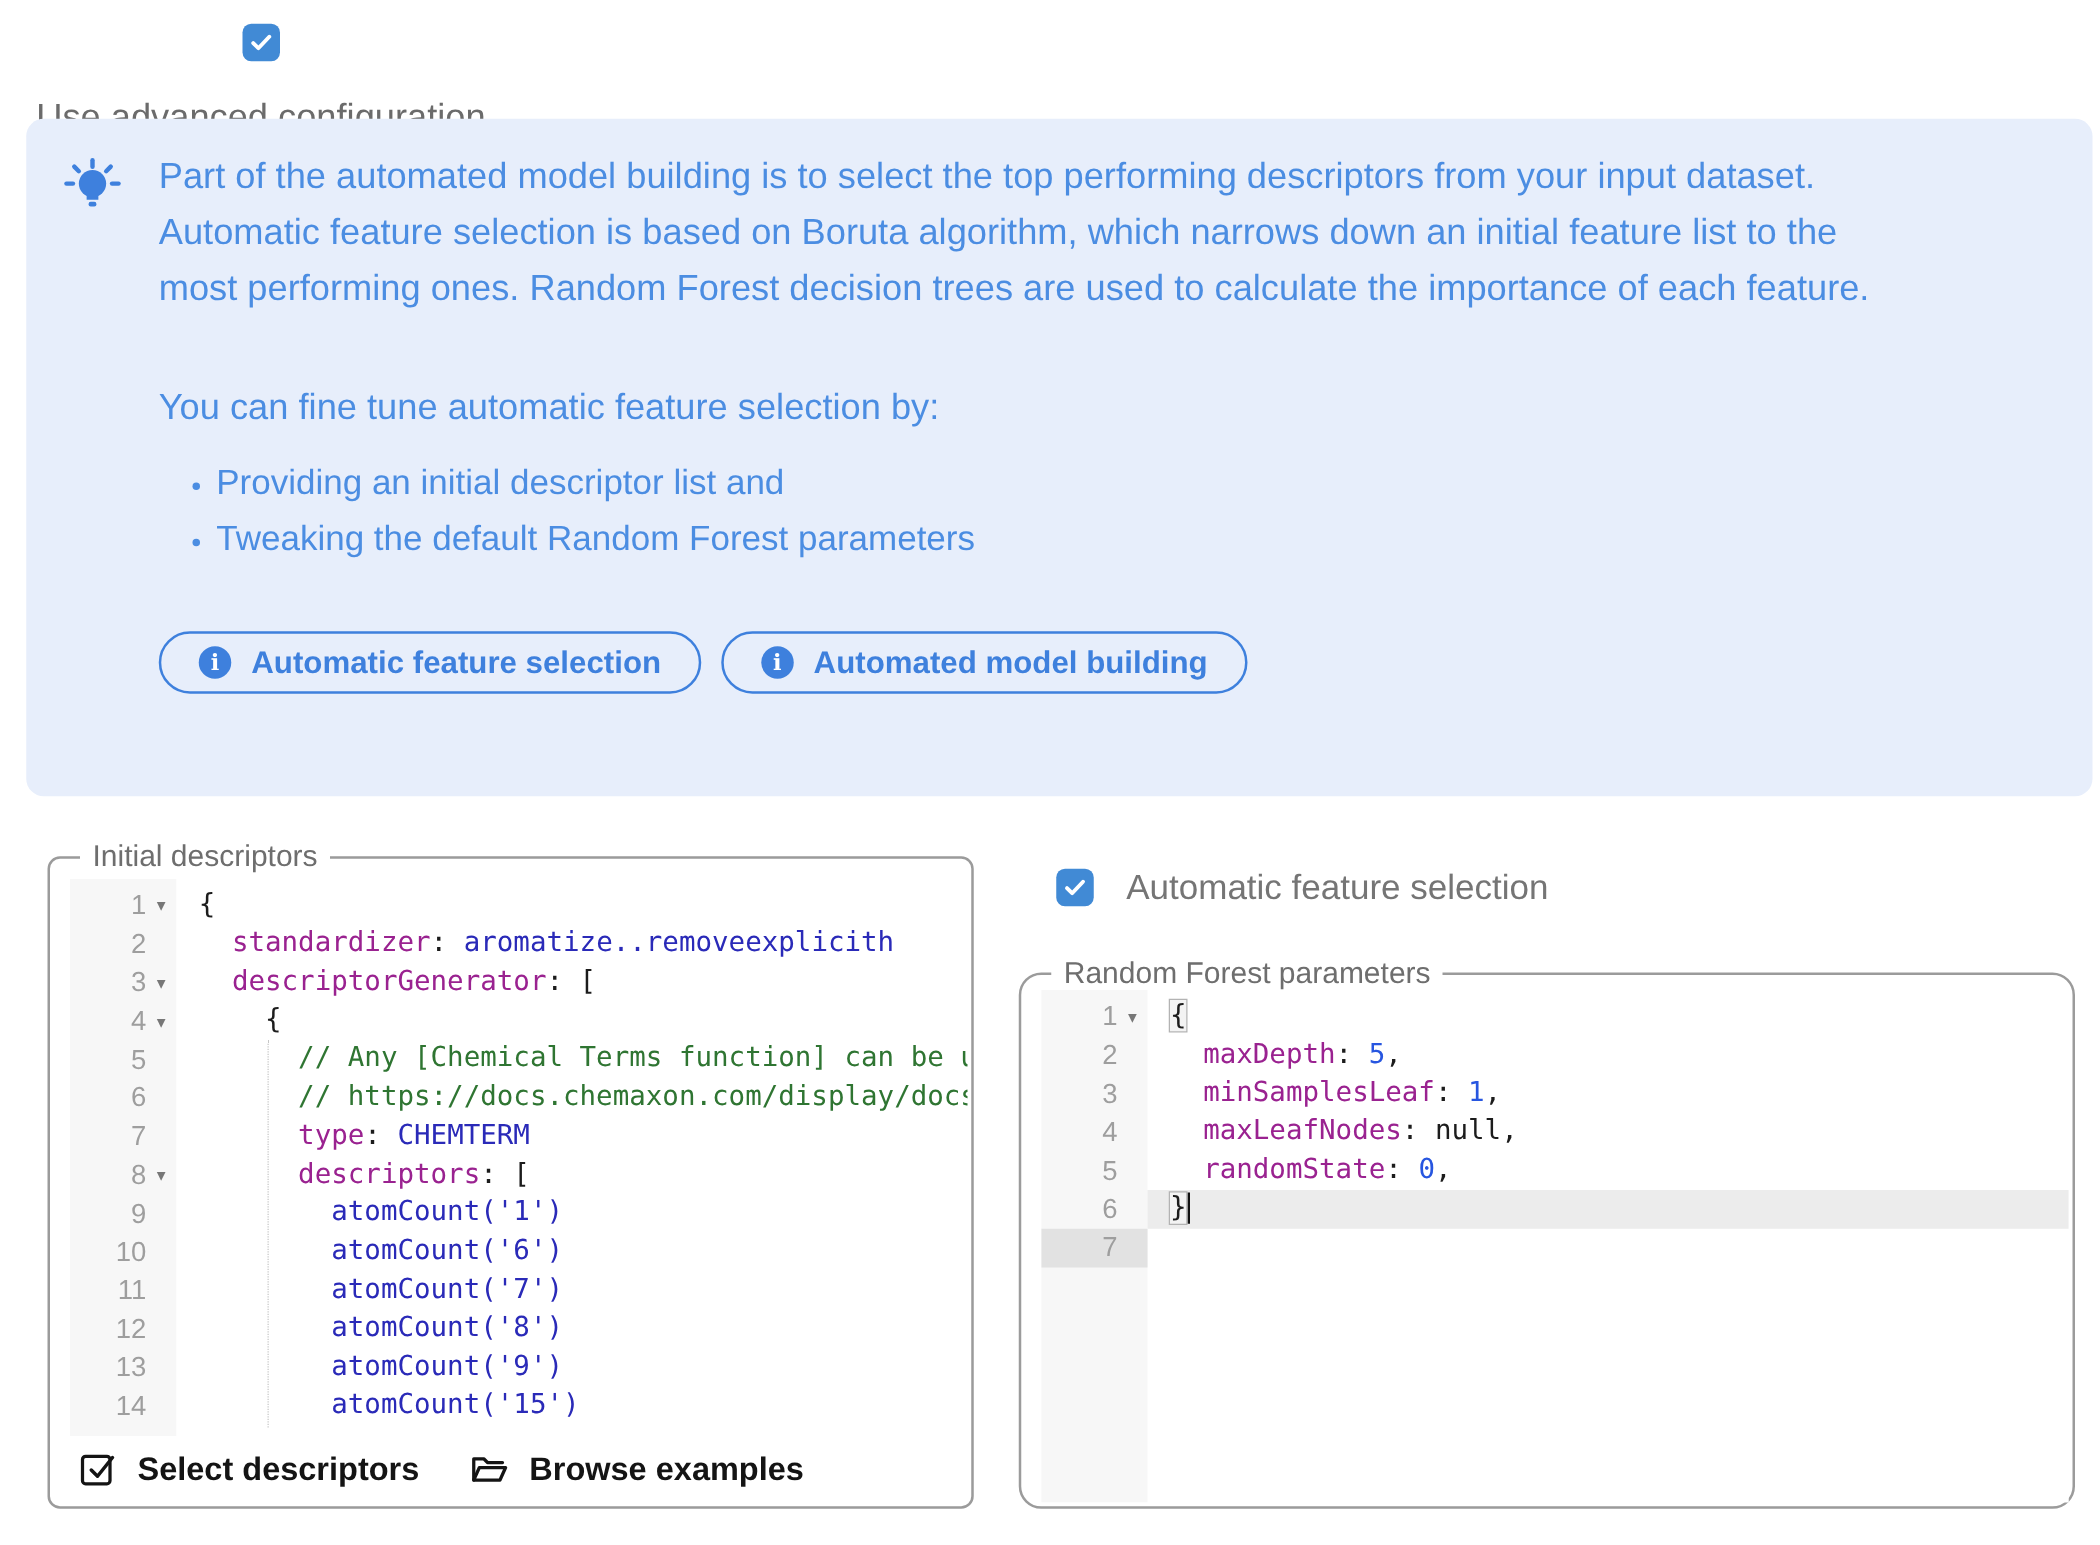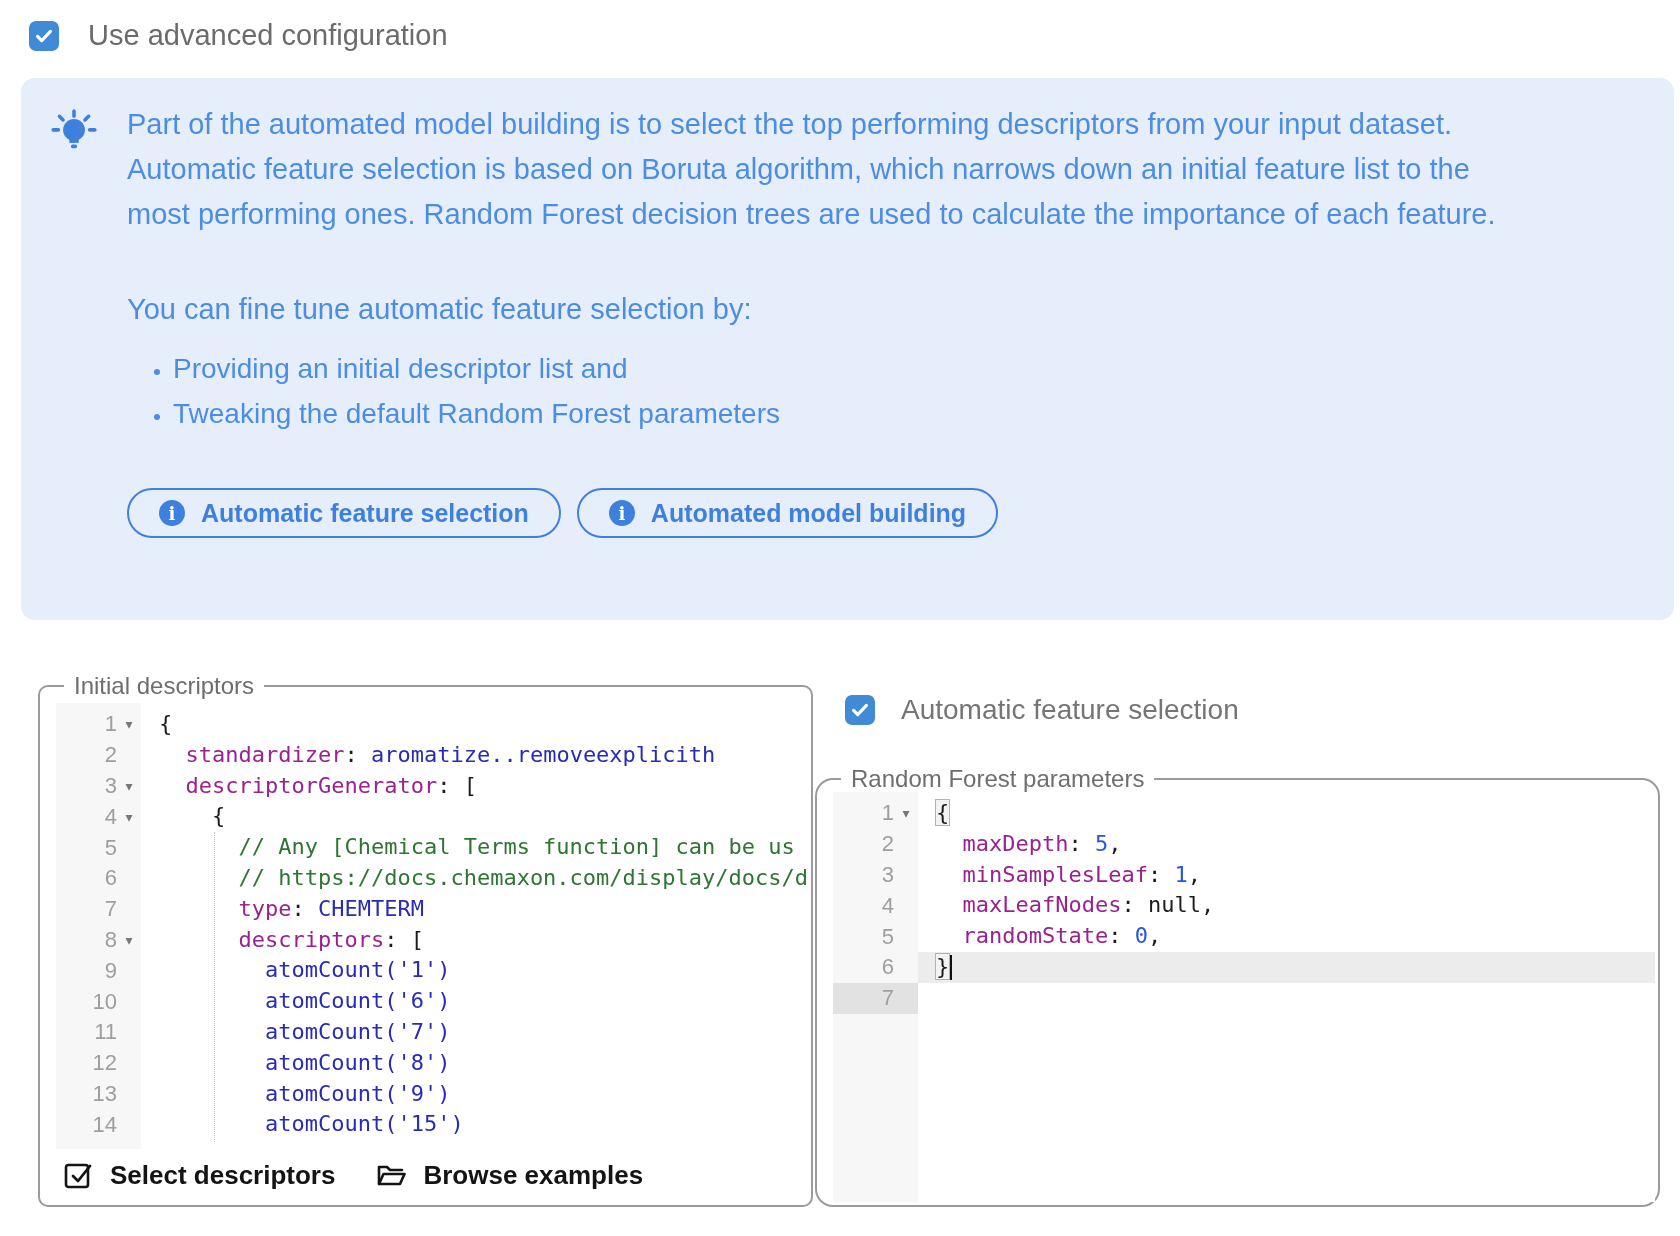--- a/index.html
+++ b/index.html
@@ -6,47 +6,47 @@
   .page{position:relative;width:1680px;height:1236px;overflow:hidden;background:#fff;
         font-family:"Liberation Sans",sans-serif;}
 
   
   .chk-row{position:absolute;display:flex;align-items:center;gap:29px;cursor:pointer;}
   .checkbox{width:30px;height:30px;border-radius:7px;background:#418ad5;display:flex;
             align-items:center;justify-content:center;flex:0 0 auto;}
   .checkbox svg{width:22px;height:22px;}
   .chk-label{color:#6b6b6b;font-size:29px;}
 
-  #row-advanced{left:29px;top:19px;}
+  #row-advanced{left:29px;top:19px;flex-direction:column;}
   #row-feature{left:845px;top:694px;gap:26px;}
   #row-feature .chk-label{font-size:28px;color:#757575;}
 
   
-  .info-panel{position:absolute;left:21px;top:78px;width:1653px;height:542px;
+  .info-panel{position:absolute;left:21px;top:95px;width:1653px;height:542px;
               background:#e7eefb;border-radius:14px;display:flex;}
   .bulb-col{width:106px;flex:0 0 auto;display:flex;justify-content:center;align-items:flex-start;padding-top:30px;}
   .info-content{flex:1;padding-top:24px;color:#4b8de2;}
   .info-content p.para{width:1400px;margin:0;font-size:29px;line-height:45px;}
   .info-content p.intro{margin:50px 0 0 0;font-size:29px;line-height:45px;}
   .info-content ul{margin:14px 0 0 0;padding:0 0 0 46px;}
   .info-content li{font-size:28px;line-height:45px;color:#4b8de2;}
   .info-content li::marker{color:#4b8de2;font-size:21px;}
   .pill-row{display:flex;gap:16px;margin-top:52px;}
   .pill{display:flex;align-items:center;gap:16px;height:50px;padding:0 30px;
         border:2px solid #3e80dd;border-radius:26px;background:transparent;
         color:#3e80dd;font-family:"Liberation Sans",sans-serif;font-size:25px;font-weight:bold;cursor:pointer;}
   .info-ic{width:26px;height:26px;border-radius:50%;background:#3e80dd;color:#fff;
            display:flex;align-items:center;justify-content:center;
            font-family:"DejaVu Serif",serif;font-size:18px;font-weight:bold;font-style:normal;}
 
   
   .fsbox{position:absolute;border:2px solid #9b9b9b;border-radius:10px;background:#fff;}
   .legend{position:absolute;top:-15px;left:24px;background:#fff;padding:0 10px;
           color:#6e6e6e;font-size:24px;line-height:28px;white-space:nowrap;}
-  #left-fs{left:38px;top:685px;width:737px;height:518px;padding-left:34px;}
+  #left-fs{left:38px;top:685px;width:737px;height:518px;}
   #right-fs{left:815px;top:778px;width:841px;height:425px;border-radius:18px;}
 
   
   .editor{position:absolute;overflow:hidden;background:#fff;}
   #ed-left{left:16px;top:16px;right:3px;bottom:56px;}
   #ed-right{left:16px;top:12px;right:3px;bottom:3px;}
   .gutter{position:absolute;left:0;top:0;bottom:0;width:85px;background:#f7f7f7;padding-top:6px;box-sizing:border-box;}
   .gl{height:30.8px;display:flex;align-items:center;}
   .gn{flex:1;text-align:right;color:#9e9e9e;font-size:22px;font-family:"Liberation Sans",sans-serif;}
   .ga{width:24px;text-align:center;color:#777;font-size:14px;line-height:1;}

